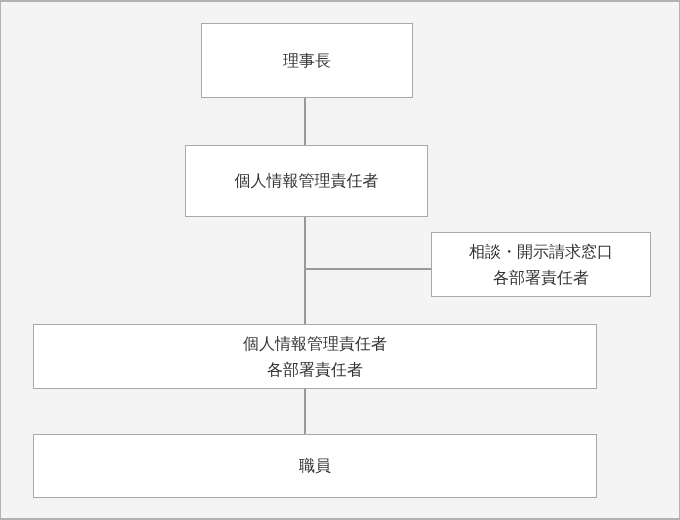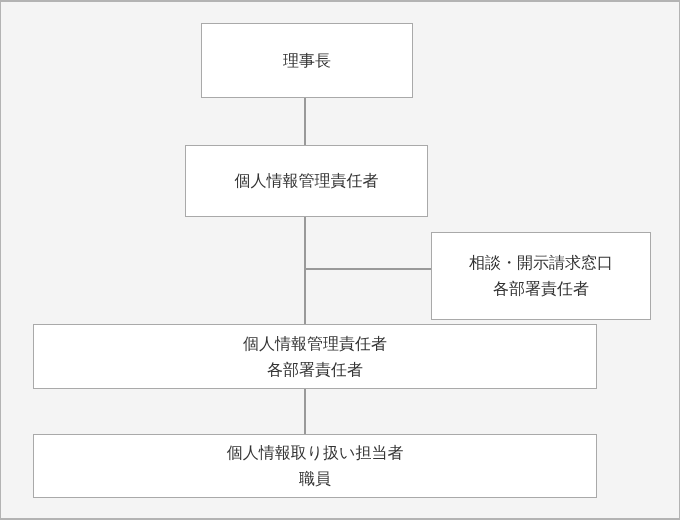--- a/index.html
+++ b/index.html
@@ -49,28 +49,27 @@
   <div class="edge" style="left:303px; top:387px; width:2px; height:45px;"></div>
 
   <div class="node" style="left:200px; top:21px; width:212px; height:75px;">
     <span>理事長</span>
   </div>
 
   <div class="node" style="left:184px; top:143px; width:243px; height:72px;">
     <span>個人情報管理責任者</span>
   </div>
 
-  <div class="node" style="left:430px; top:230px; width:220px; height:88px;">
+  <div class="node" style="left:430px; top:230px; width:220px; height:65px;">
     <span>相談・開示請求窓口</span>
     <span>各部署責任者</span>
   </div>
 
   <div class="node" style="left:32px; top:322px; width:564px; height:65px;">
     <span>個人情報管理責任者</span>
     <span>各部署責任者</span>
   </div>
 
   <div class="node" style="left:32px; top:432px; width:564px; height:64px;">
-    <span>個人情報取り扱い担当者</span>
     <span>職員</span>
   </div>
 
 </div>
 
 </body></html>

